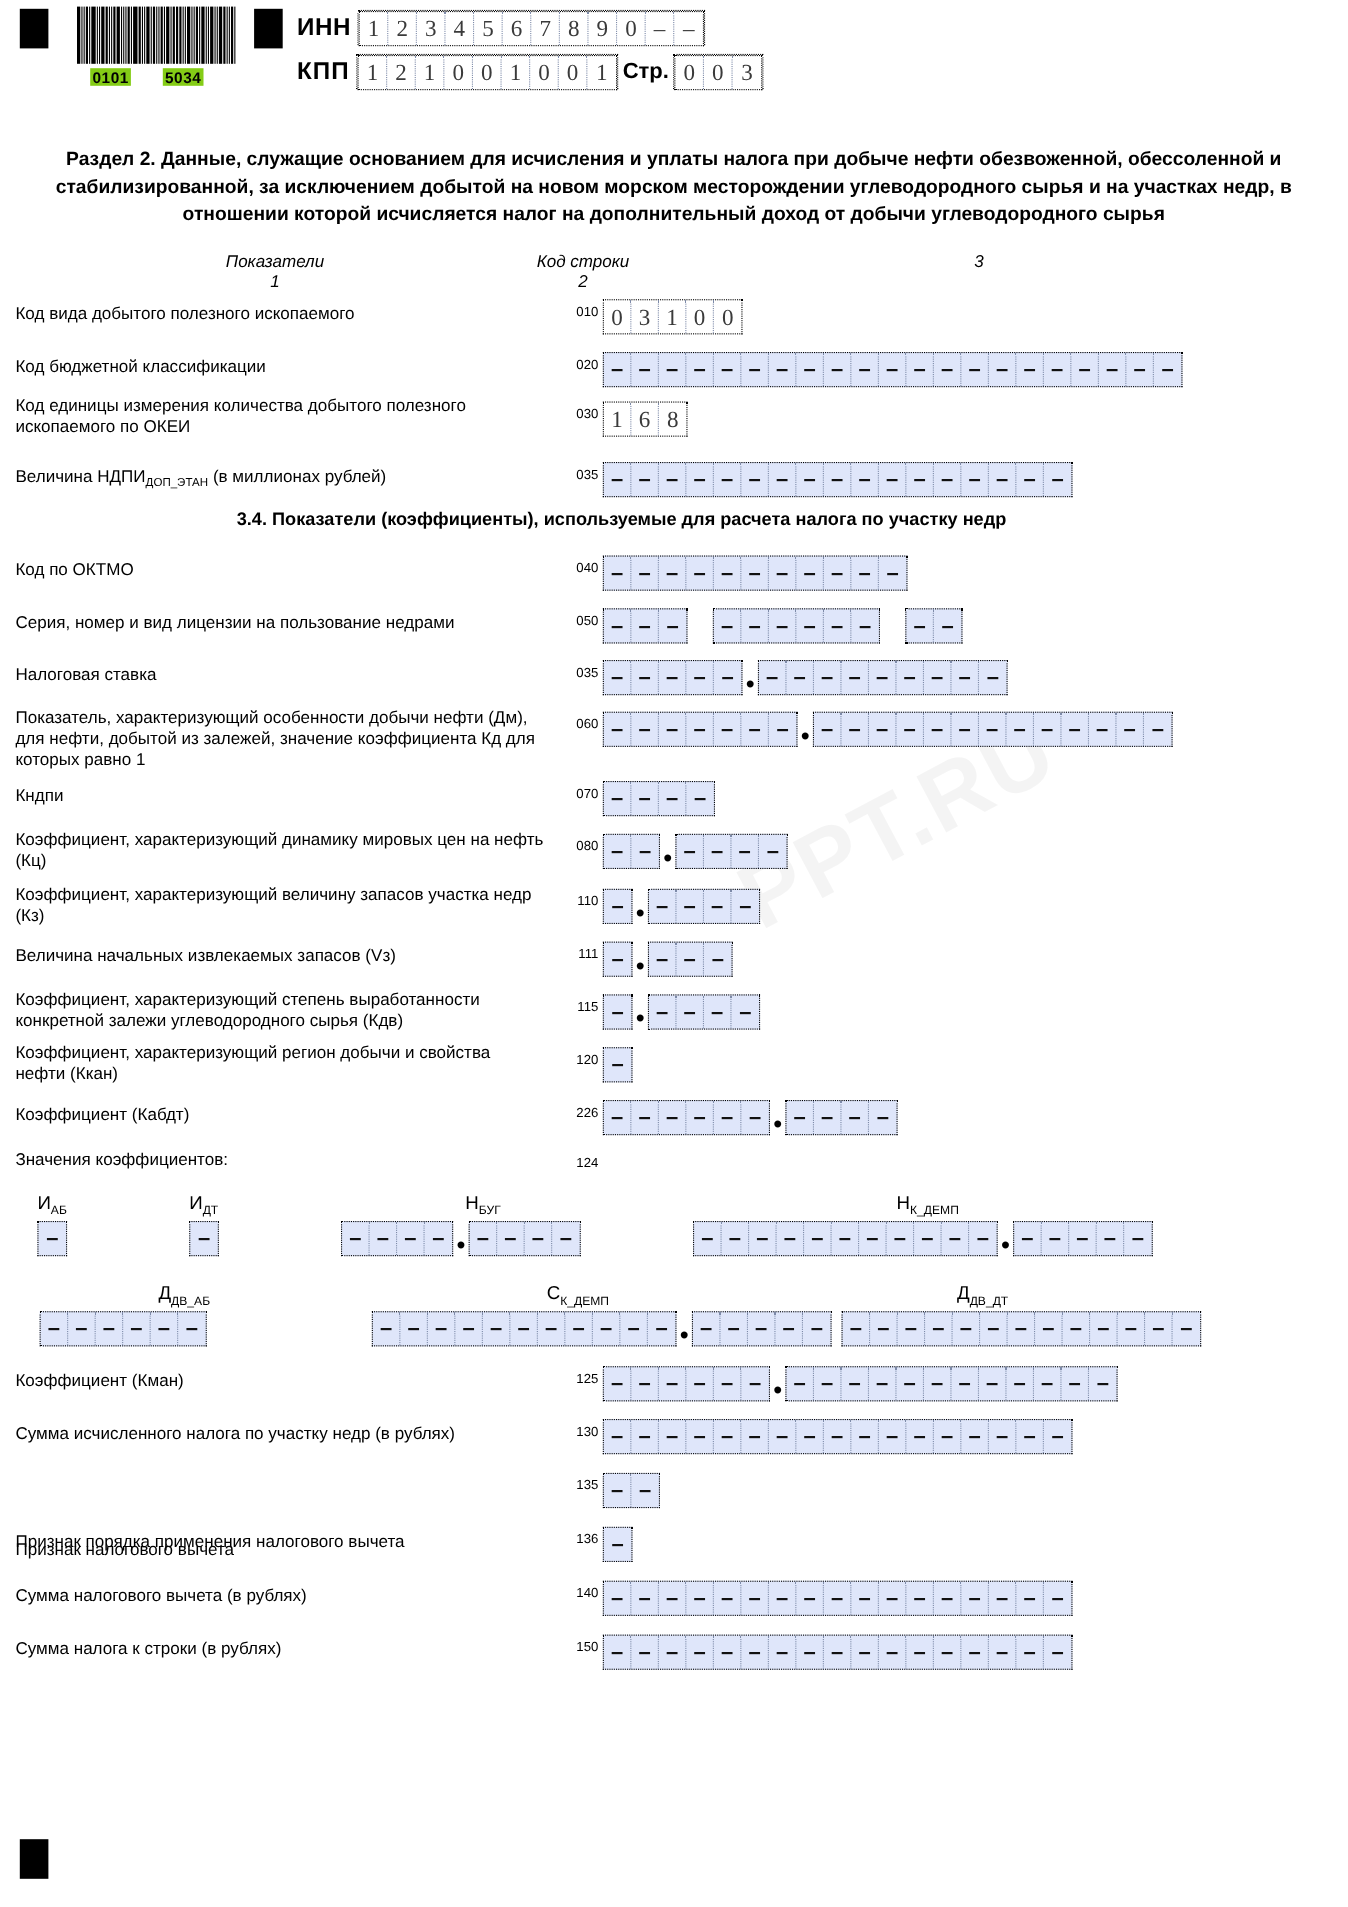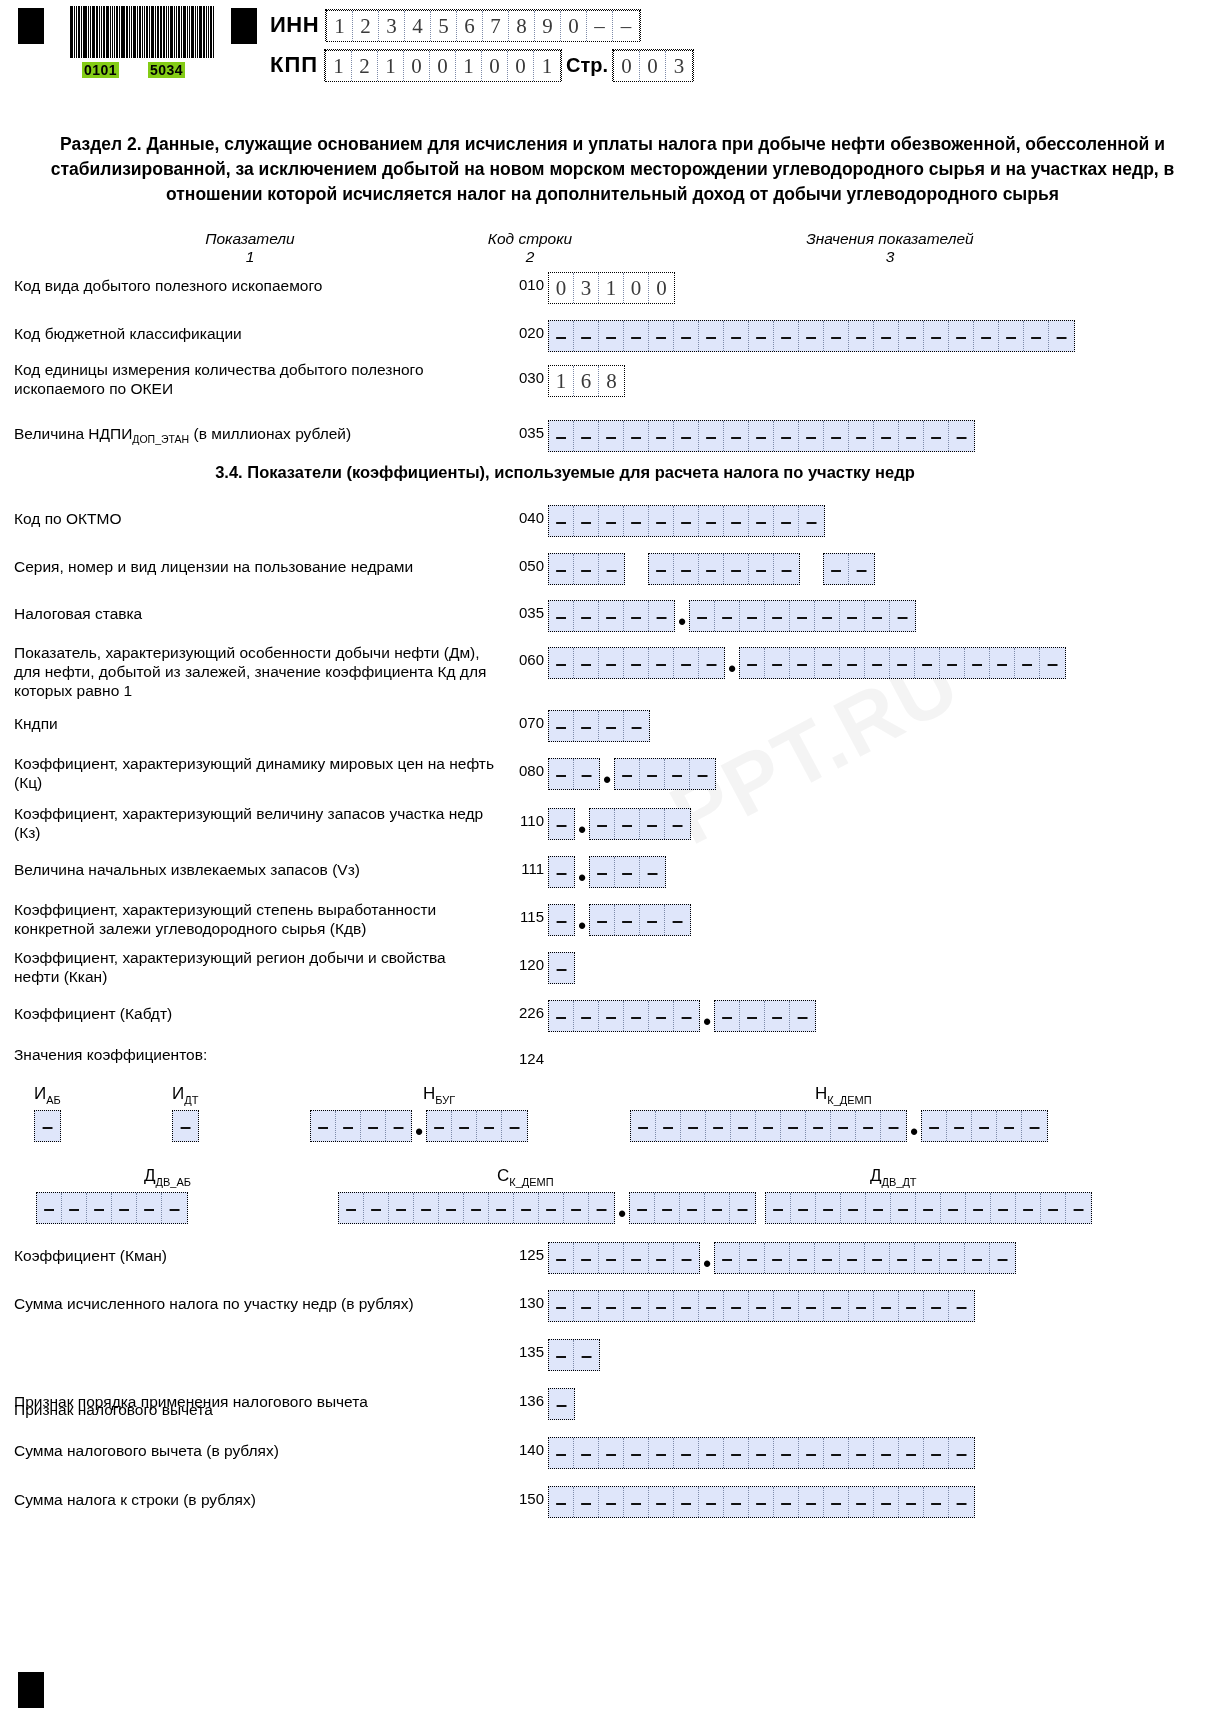--- a/index.html
+++ b/index.html
@@ -62,21 +62,21 @@
   
   .colhdr{position:absolute;font-style:italic;font-size:15.5px;text-align:center;}
   .colhdr span{display:block;font-style:italic;}
   .ch1{left:120px;top:230px;width:260px;}
   .ch2{left:430px;top:230px;width:200px;}
   .ch3{left:650px;top:230px;width:480px;}
 
   
   .row{position:absolute;left:0;width:1225px;}
   .rlabel{position:absolute;left:14px;font-size:15.5px;line-height:19px;width:480px;}
-  .rcode{position:absolute;left:498px;width:46px;text-align:right;font-size:15px;}
+  .rcode{position:absolute;left:498px;width:46px;text-align:right;font-size:12px;}
   .rfields{position:absolute;left:548px;}
 
   sub{font-size:10.5px;vertical-align:baseline;position:relative;top:4px;}
 
   
   .coef-lbl{position:absolute;font-size:17px;}
   .coef-lbl sub{font-size:11px;top:5px;}
 
   .watermark{
     position:absolute;left:660px;top:700px;
@@ -207,21 +207,20 @@
 
   <div class="colhdr ch1">
     <span>Показатели</span>
     <span>1</span>
   </div>
   <div class="colhdr ch2">
     <span>Код строки</span>
     <span>2</span>
   </div>
   <div class="colhdr ch3">
-    <span>Значения показателей</span>
     <span>3</span>
   </div>
 
   <div class="sub-title">3.4. Показатели (коэффициенты), используемые для расчета налога по участку недр</div>
 
   <div class="watermark">PPT.RU</div>
 
   <div id="rows-host">
       <div class="row" style="top: 0px;">
         <div class="rlabel" style="top: 276px;">Код вида добытого полезного ископаемого</div>

